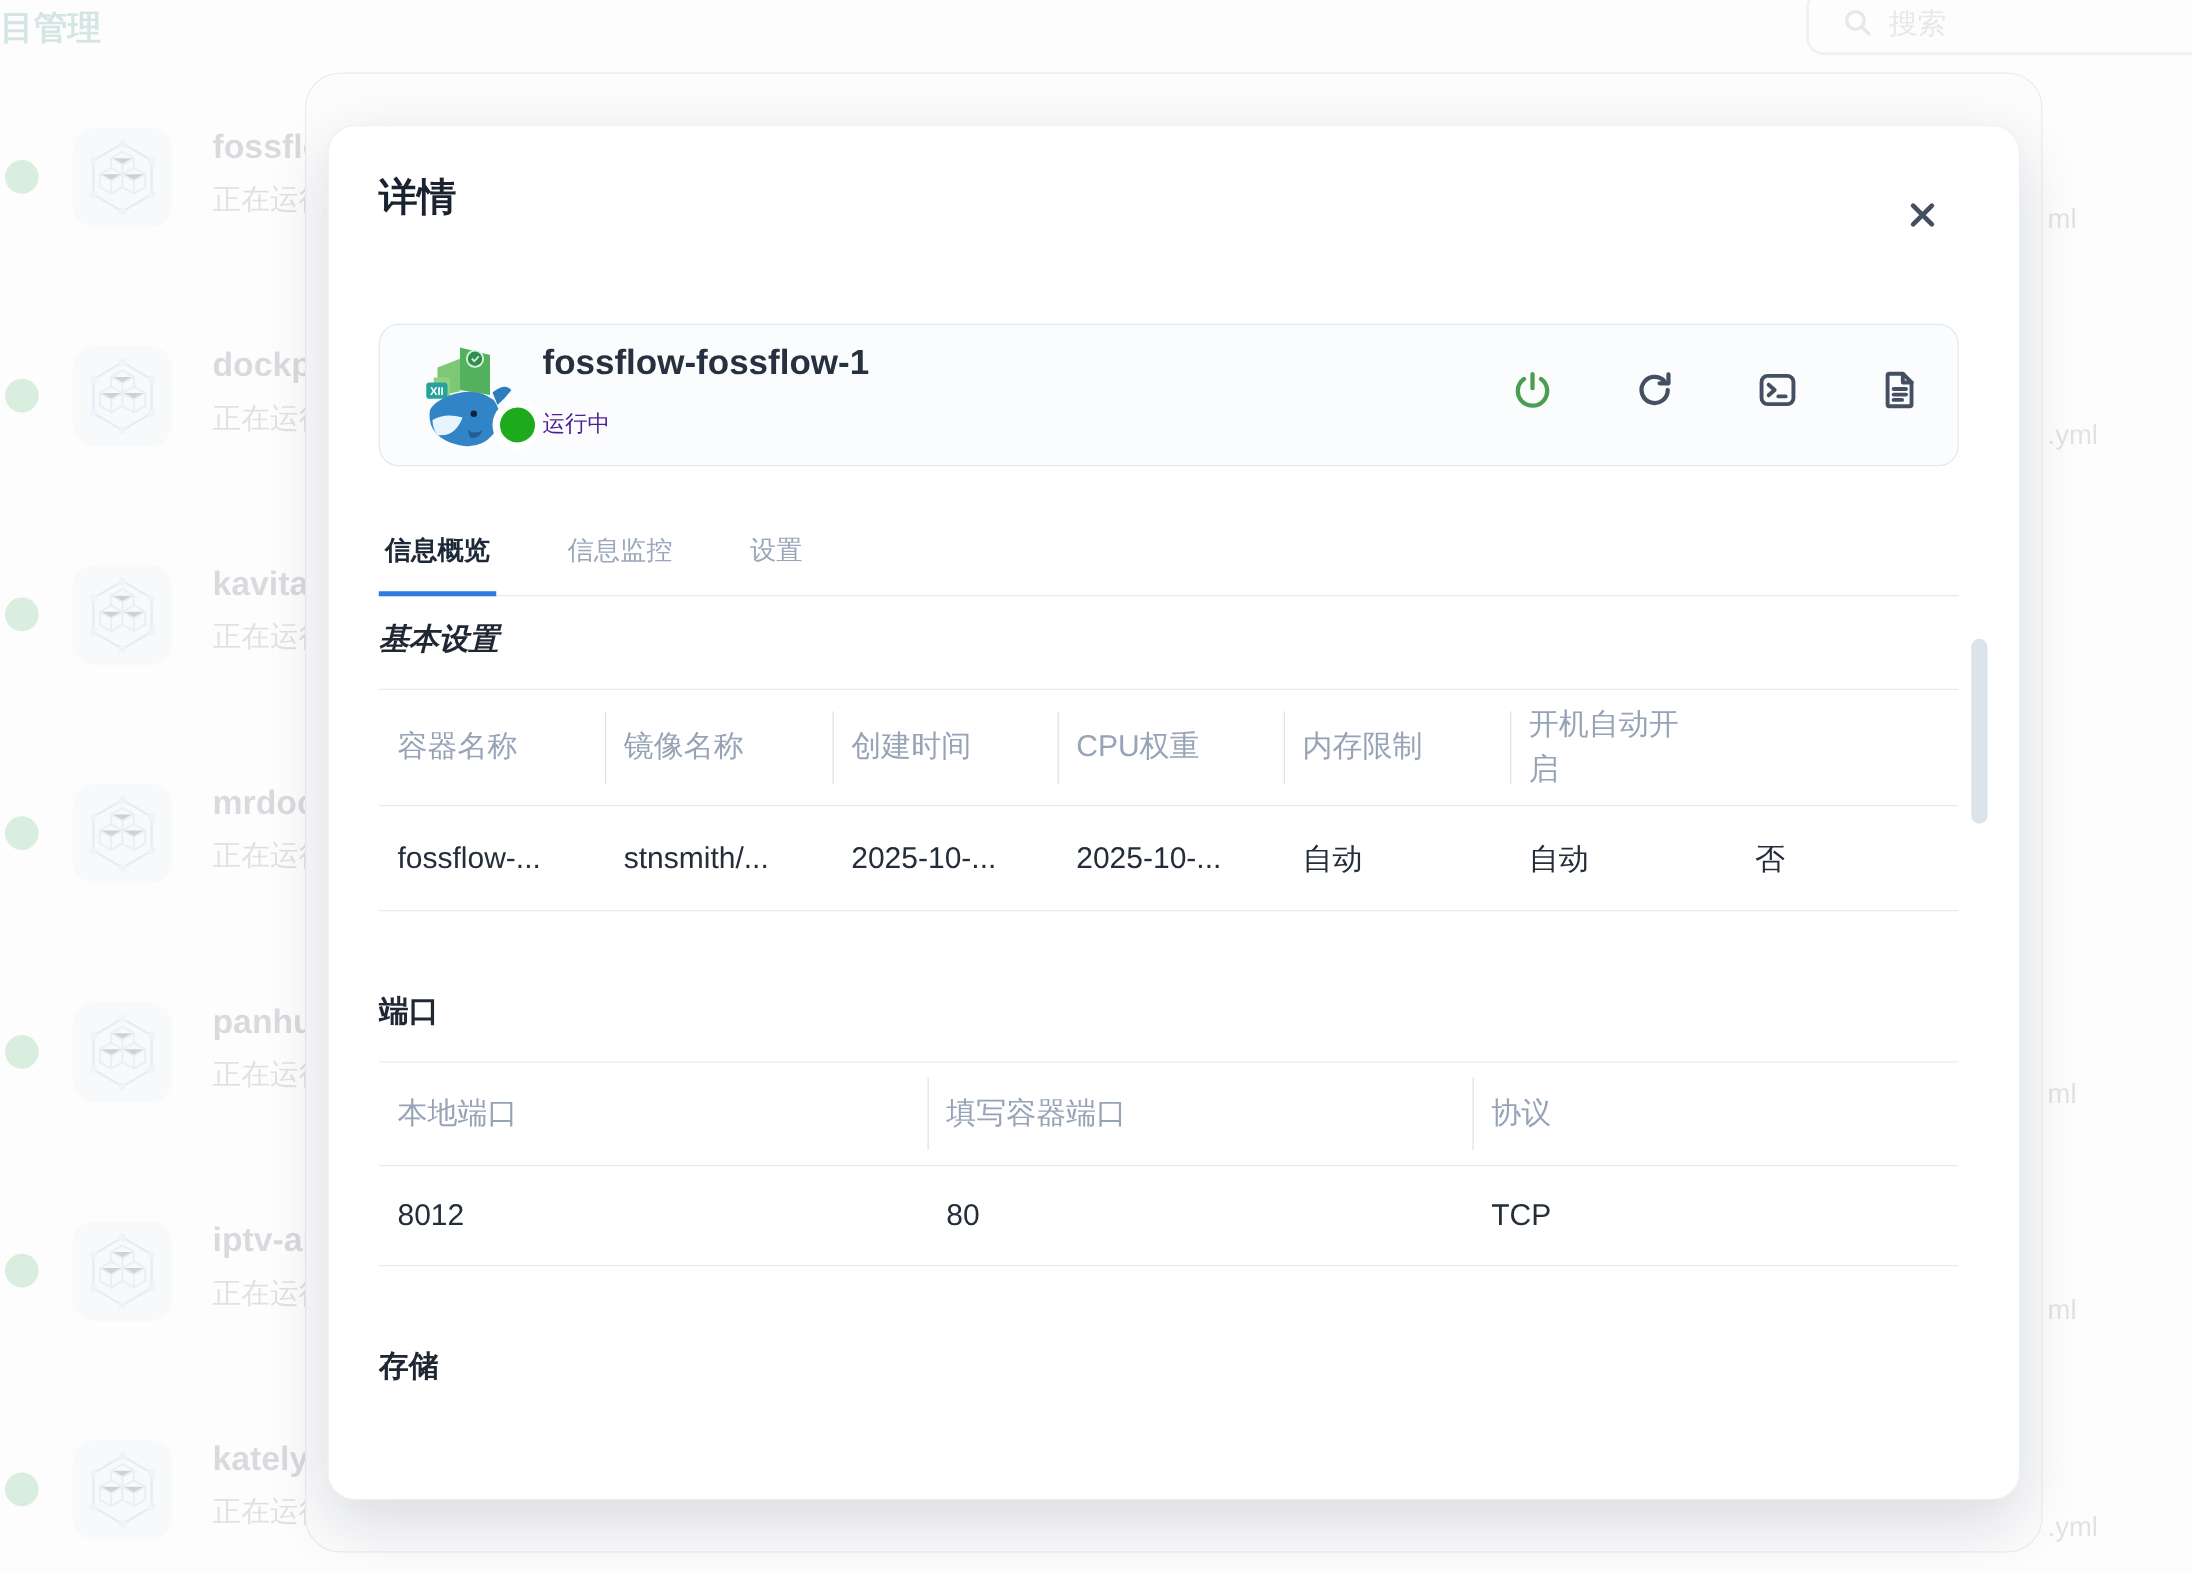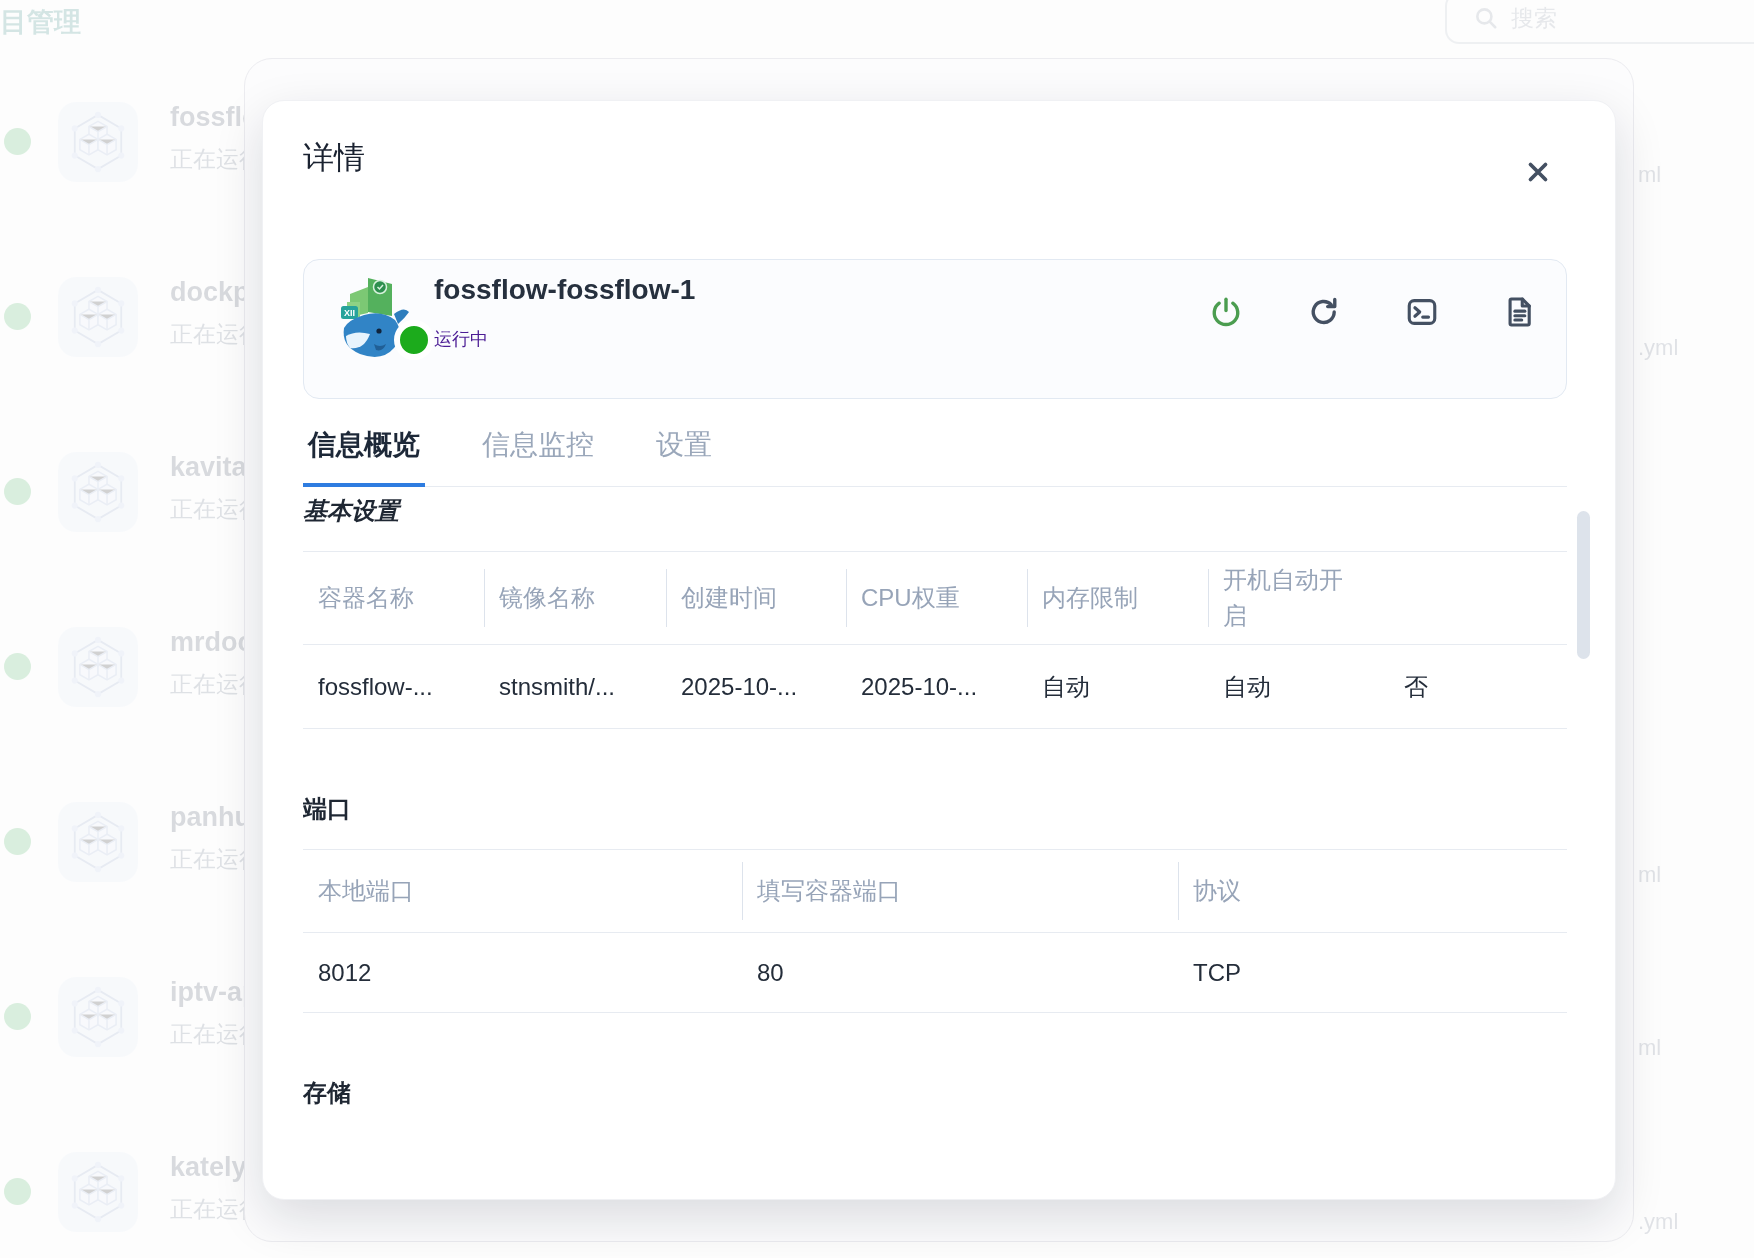--- a/index.html
+++ b/index.html
@@ -24,43 +24,43 @@
   .bg-frag { position:absolute; left:1638px; font-size:22px; color:#55617a; }
 
   
   .rim { position:absolute; left:244px; top:58px; width:1390px; height:1184px;
     background:#fcfcfd; border:1px solid #ececf0; border-radius:28px; }
 
   
   .modal { position:absolute; left:262px; top:100px; width:1354px; height:1100px;
     background:#ffffff; border:1px solid #f0f1f4; border-radius:22px;
     box-shadow:0 18px 50px rgba(15,23,42,.14); }
-  .modal-title { position:absolute; left:40px; top:36px; font-size:31px; font-weight:400; color:#1a2230; }
+  .modal-title { position:absolute; left:40px; top:36px; font-size:31px; font-weight:700; color:#1a2230; }
   .close-btn { position:absolute; left:1252px; top:48px; width:46px; height:46px; border:0; background:transparent;
     cursor:pointer; display:flex; align-items:center; justify-content:center; }
   .close-btn svg { width:30px; height:30px; stroke:#445062; }
 
   
-  .card { position:absolute; left:40px; top:158px; width:1264px; height:140px;
+  .card { position:absolute; left:40px; top:158px; width:1264px; height:114px;
     background:#fbfcfe; border:1px solid #e2e9f2; border-radius:16px; }
   .whale { position:absolute; left:30px; top:10px; width:76px; height:92px; }
   .status-dot { position:absolute; left:90px; top:60px; width:40px; height:40px; border-radius:50%;
     background:#1cab1c; border:6px solid #fff; }
   .card-title { position:absolute; left:130px; top:14px; font-size:28px; font-weight:700; color:#26303e; }
   .card-sub { position:absolute; left:130px; top:67px; font-size:18px; color:#4c1d95; }
   .card-actions { position:absolute; right:28px; top:34px; display:flex; gap:62px; align-items:center; }
   .act-btn { width:36px; height:36px; border:0; background:transparent; cursor:pointer;
     display:flex; align-items:center; justify-content:center; }
   .act-btn svg { width:34px; height:34px; stroke:#445062; }
   .act-btn.green svg { stroke:#4b9d50; }
 
   
   .tabs { position:absolute; left:40px; top:325px; width:1264px; display:flex; gap:52px;
     border-bottom:1px solid #e7ebf1; }
-  .tab { font-size:28px; color:#9aa7ba; padding:0 5px 19px 5px; cursor:pointer;
+  .tab { font-size:21px; color:#9aa7ba; padding:0 5px 19px 5px; cursor:pointer;
     border-bottom:4px solid transparent; margin-bottom:-1px; }
   .tab.active { color:#1d2838; font-weight:700; border-bottom-color:#2e7ce0; }
 
   
   .scroll-area { position:absolute; left:40px; top:378px; width:1264px; height:630px; overflow:hidden; }
   .sec-title { font-size:24px; font-weight:700; color:#1f2733; }
   .sec-title.first { margin-top:16px;font-style:italic; }
   .sec-title.gap { margin-top:64px; }
 
   .tbl { margin-top:24px; }

